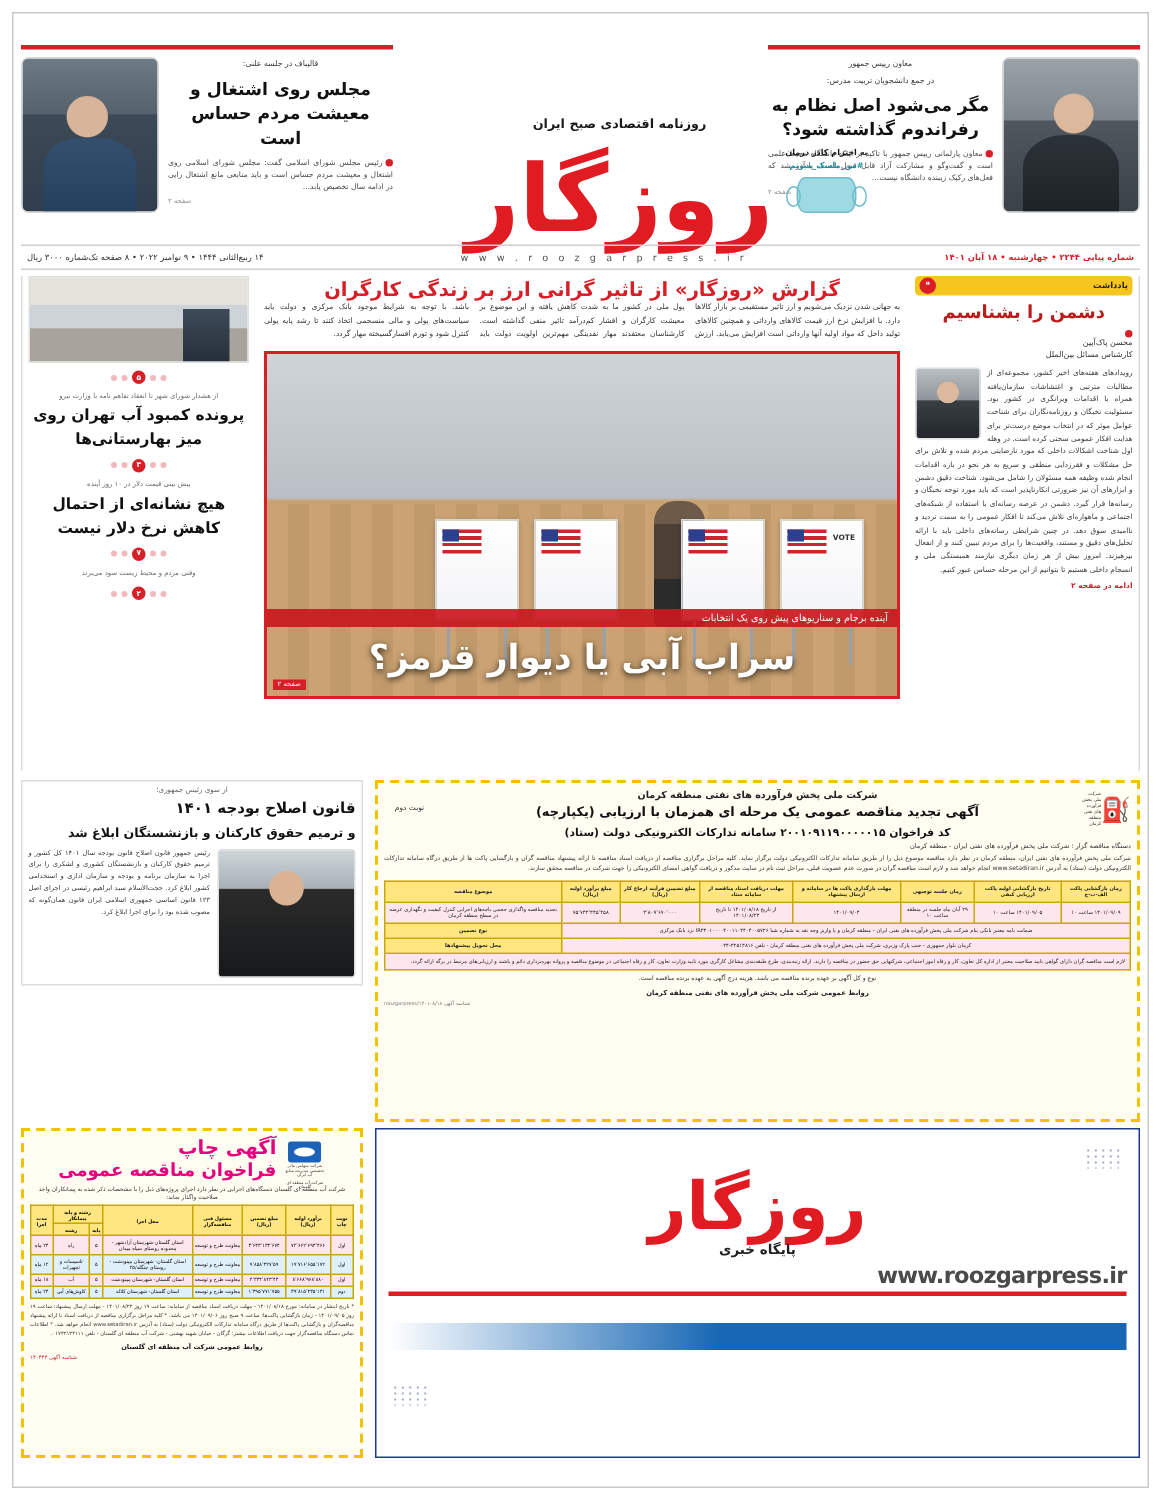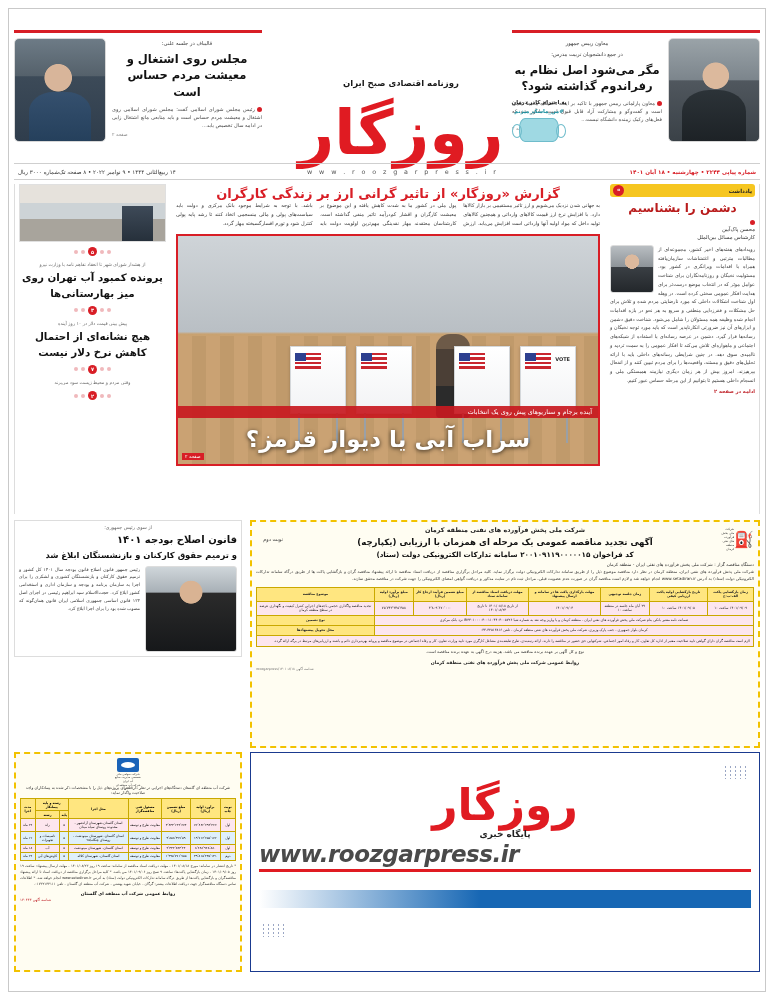--- a/index.html
+++ b/index.html
@@ -85,21 +85,21 @@
   .bullet-red {
     display:inline-block; width:5px; height:5px;
     background:#d81e26; border-radius:50%;
     margin-left:2px; vertical-align: middle;
   }
   .page-ref { font-size: 4.6px; color: #888; display:block; margin-top:2px; text-align:left;}
 
   
   .masthead {
     position: absolute;
-    left: 272px; top: 26px;
+    left: 284px; top: 26px;
     width: 230px; height: 130px;
     text-align: center;
   }
   .m-sub {
     font-size: 8.5px; color: #1a1a1a; font-weight: bold;
     margin-top: 22px; letter-spacing: .4px;
   }
   .logo-wrap {
     position: relative; height: 86px; margin-top: 2px;
   }
@@ -353,22 +353,22 @@
   }
   .banner-logo {
     font-size: 44px; font-weight: bold; color:#e01b22;
     text-align:center; line-height:1;
     margin-top: 22px;
   }
   .banner-sub {
     text-align:center; font-size: 9px; font-weight:bold; color:#222; margin-top:2px;
   }
   .banner-url {
-    text-align:left; font-size: 23px; font-weight:bold; color:#4a4a4a;
-    direction:ltr; margin-top:2px; letter-spacing:-0.5px;font-style:italic;
+    text-align:right; font-size: 15px; font-weight:bold; color:#4a4a4a;
+    direction:ltr; margin-top:2px; letter-spacing:-0.5px;
   }
   .banner-rule { height:3px; background:#e01b22; margin-top:2px;}
   .banner-bar {
     margin-top: 18px; height: 18px;
     background: linear-gradient(270deg,#1767b4 0%, #1767b4 55%, #ffffff 100%);
   }
   .dotgrid {
     position:absolute; left:10px; bottom:34px; width:26px; height:14px;
     background-image: radial-gradient(#9aa6c4 0.8px, transparent 0.9px);
     background-size: 5px 4px;
@@ -634,20 +634,24 @@
       <div class="dotgrid"></div>
     </div>
 
     <div class="ad-water">
       <div class="w-head">
         <div class="w-logo">
           <div class="badge"></div>
           <small>شرکت سهامی مادر تخصصی مدیریت منابع آب ایران</small>
           <small>شرکت آب منطقه ای گلستان</small>
         </div>
+        <div>
+          <div class="w-t1">آگهی چاپ</div>
+          <div class="w-t2">فراخوان مناقصه عمومی</div>
+        </div>
       </div>
       <div class="w-intro">شرکت آب منطقه ای گلستان دستگاه‌های اجرایی در نظر دارد اجرای پروژه‌های ذیل را با مشخصات ذکر شده به پیمانکاران واجد صلاحیت واگذار نماید:</div>
 
       <table class="water">
         <thead>
           <tr>
             <th rowspan="2">نوبت چاپ</th>
             <th rowspan="2">برآورد اولیه (ریال)</th>
             <th rowspan="2">مبلغ تضمین (ریال)</th>
             <th rowspan="2">مسئول فنی مناقصه‌گزار</th>

